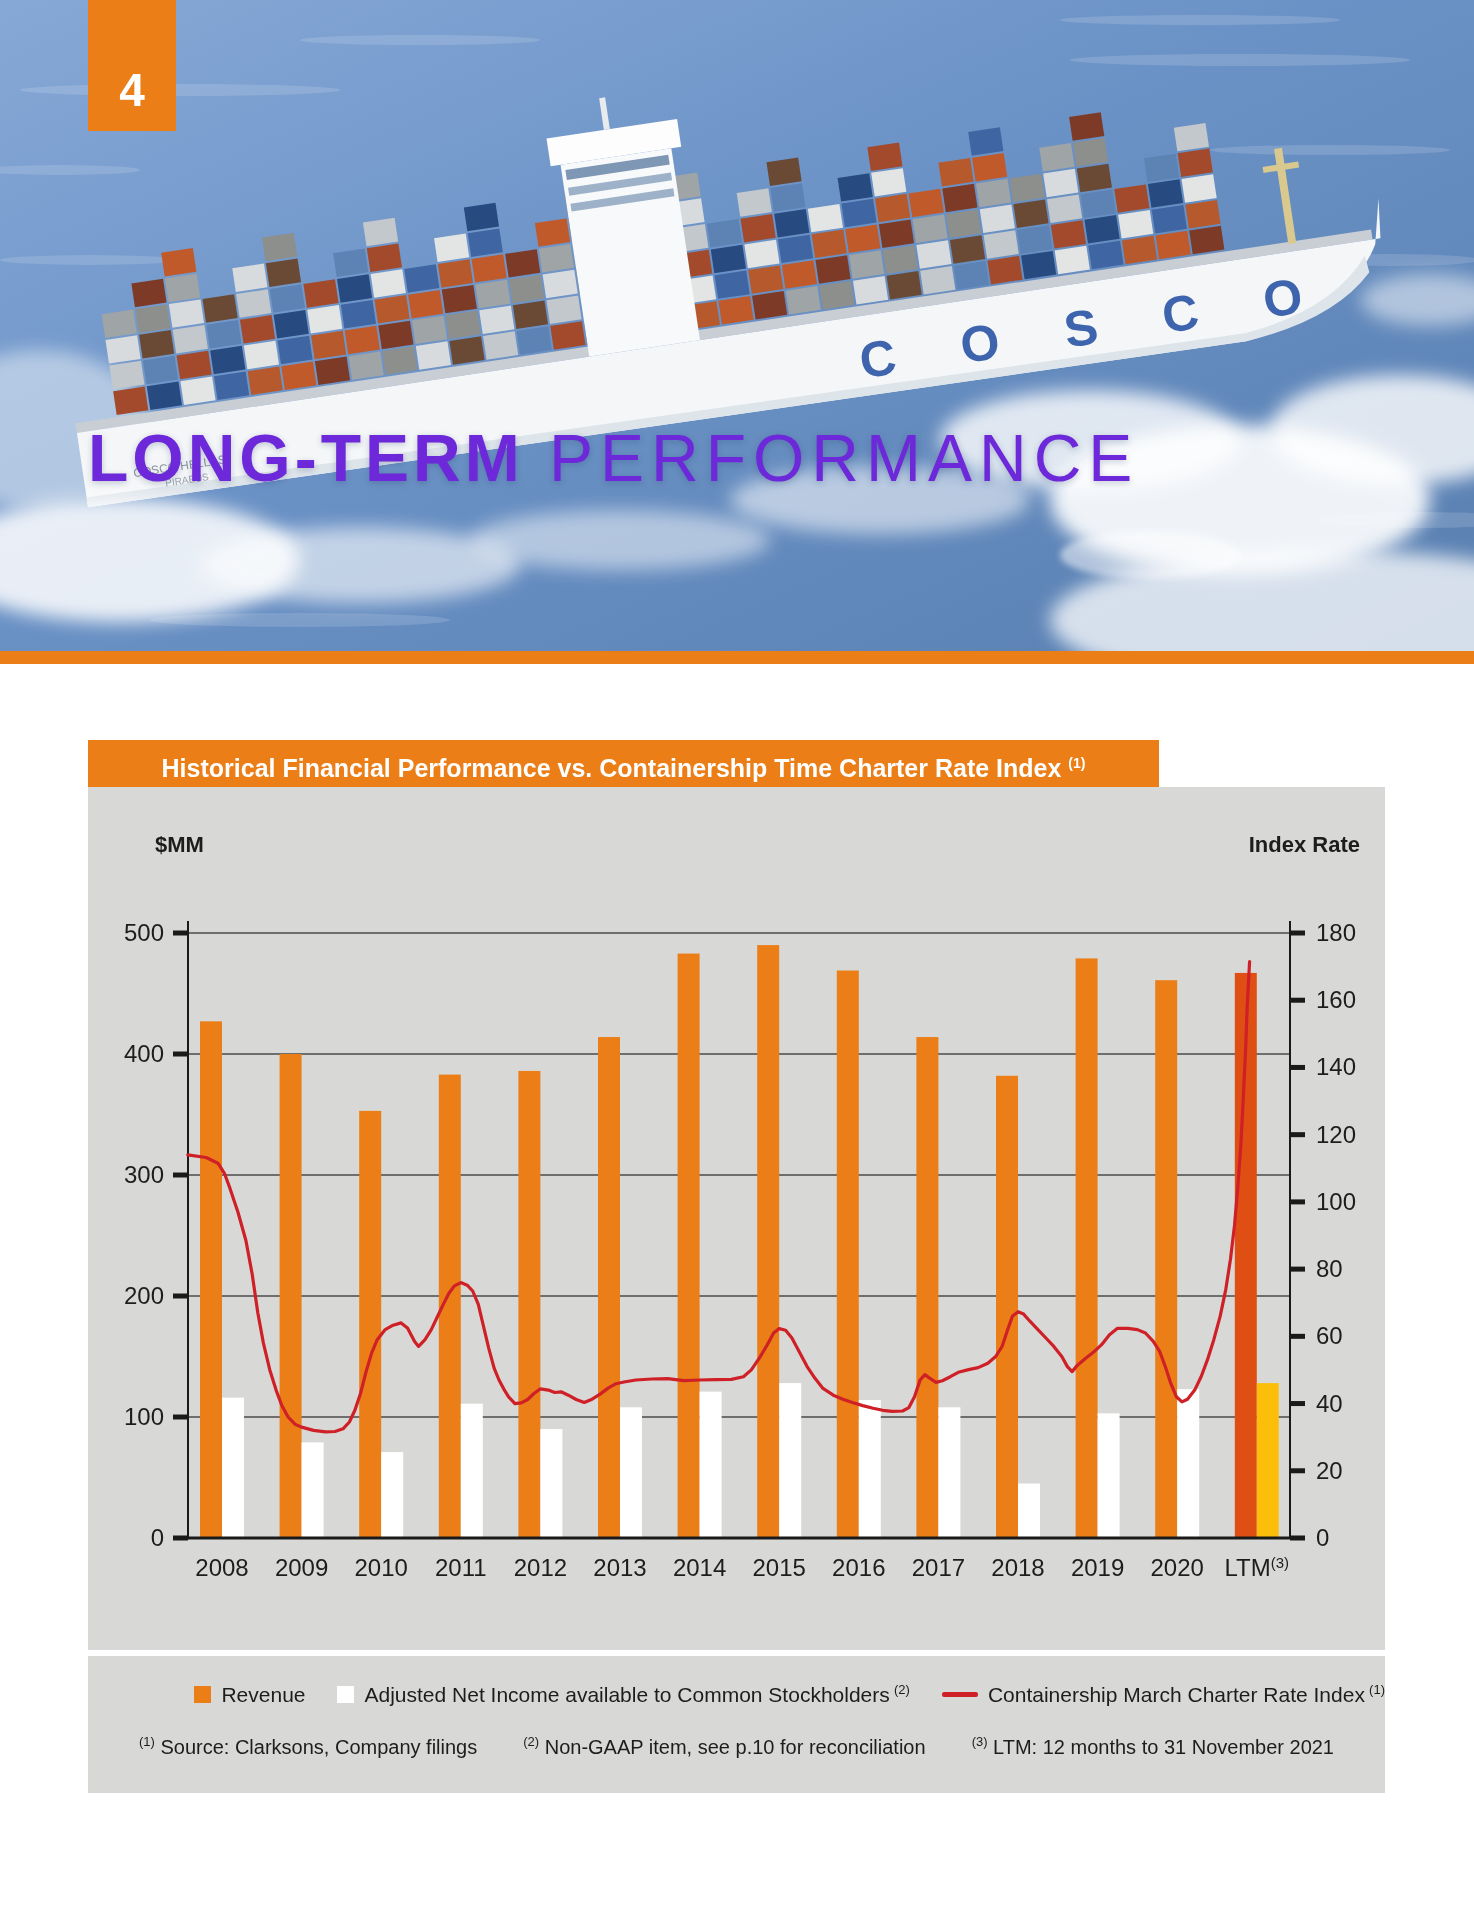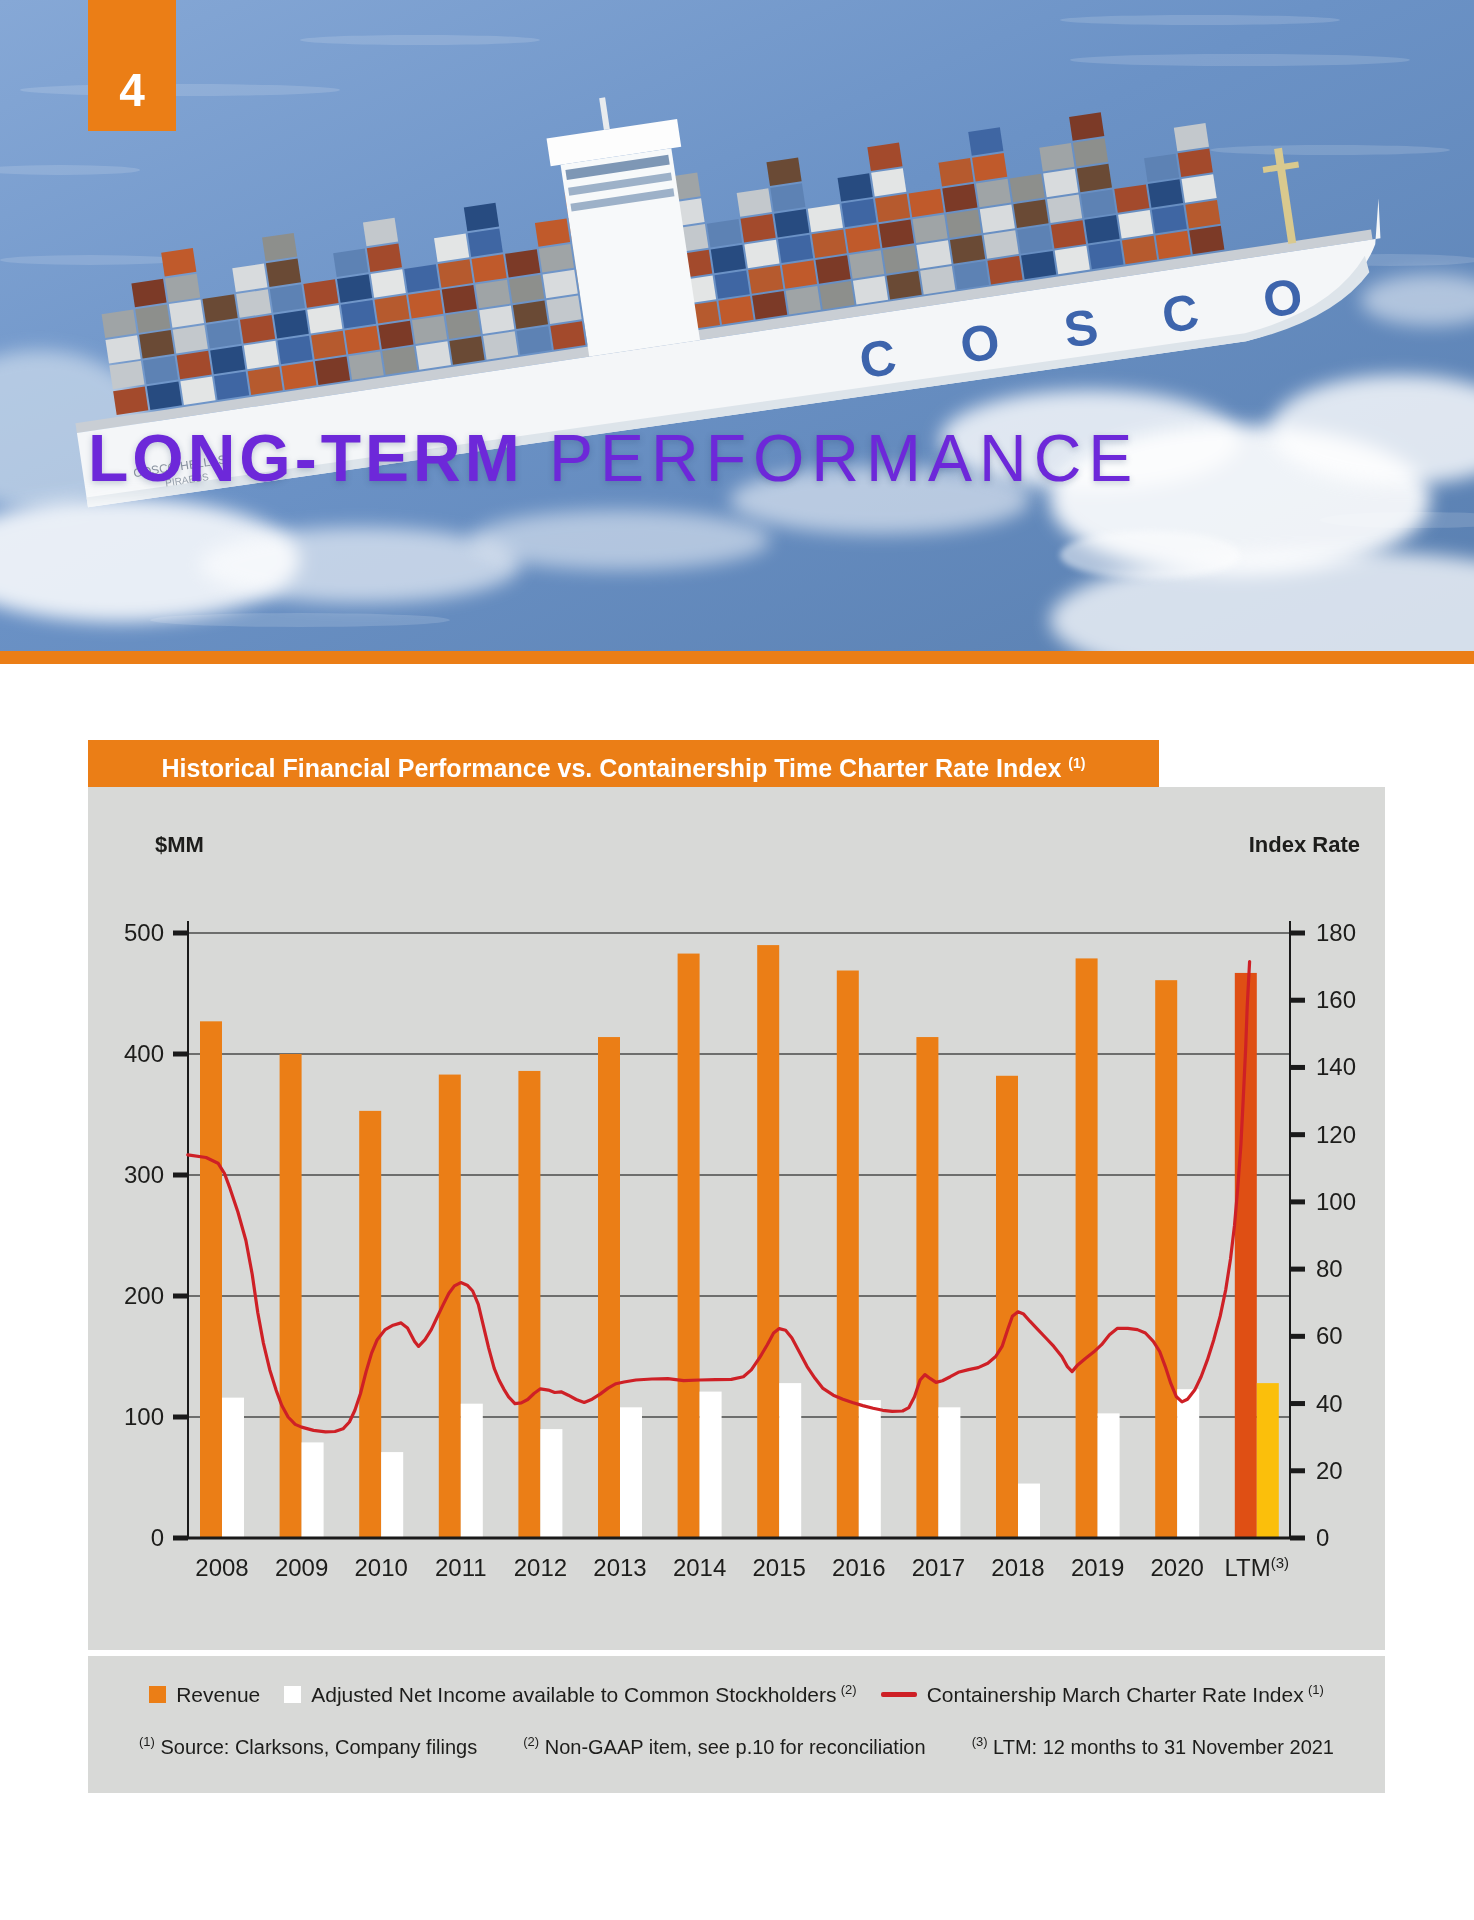--- a/index.html
+++ b/index.html
@@ -20,22 +20,22 @@
   .chart-title{left:88px;top:740px;width:1071px;height:47px;background:#eb7e16;
         color:#fff;text-align:center;line-height:47px;font-size:25px;font-weight:bold;}
   .chart-title sup{font-size:14px;}
   .panel{left:88px;top:787px;width:1297px;height:863px;background:#d8d9d7;}
   .axis-cap{font-size:22px;font-weight:bold;color:#1d1d1b;top:832px;}
   #cap-left{left:155px;}
   #cap-right{left:1025px;width:335px;text-align:right;}
   #chart-svg{left:88px;top:787px;}
   
   .legend-box{left:88px;top:1656px;width:1297px;height:137px;background:#d8d9d7;}
-  .legend-row{position:absolute;left:0;right:0;top:26px;display:flex;justify-content:center;
-        align-items:center;gap:24px;font-size:21px;color:#1d1d1b;}
+  .legend-row{position:absolute;left:0;right:0;top:26px;display:flex;justify-content:flex-end;
+        align-items:center;gap:32px;font-size:21px;color:#1d1d1b;}
   .legend-item{display:flex;align-items:center;gap:10px;}
   .sw{width:17px;height:17px;display:inline-block;}
   .sw-rev{background:#eb7e16;}
   .sw-ani{background:#ffffff;}
   .sw-line{width:36px;height:5px;background:#ce2026;border-radius:2px;}
   .legend-item sup,.fn sup{font-size:13px;}
   .fn-row{position:absolute;left:0;right:0;top:78px;display:flex;justify-content:center;
         gap:46px;font-size:20px;color:#1d1d1b;}
   svg text{font-family:"Liberation Sans",sans-serif;}
 </style>

